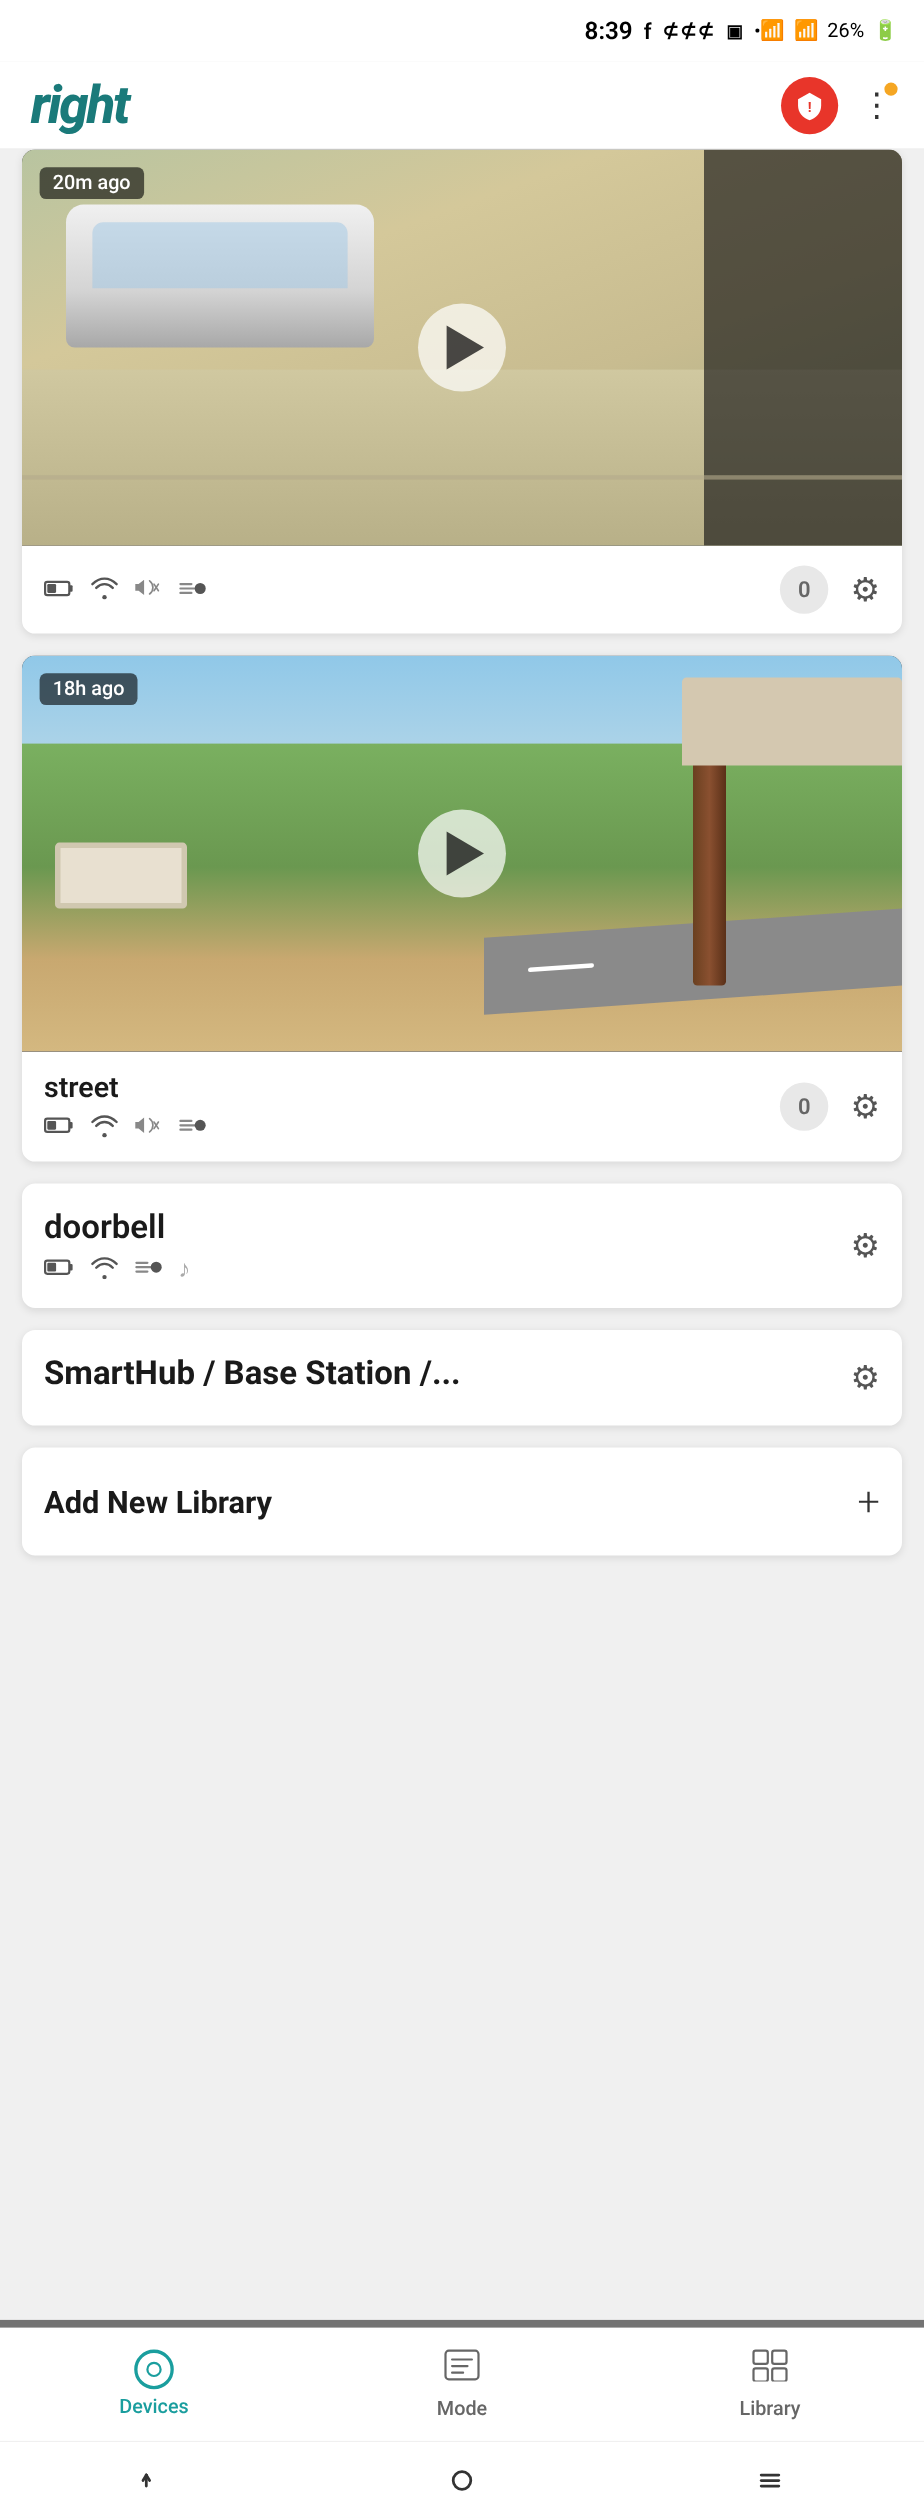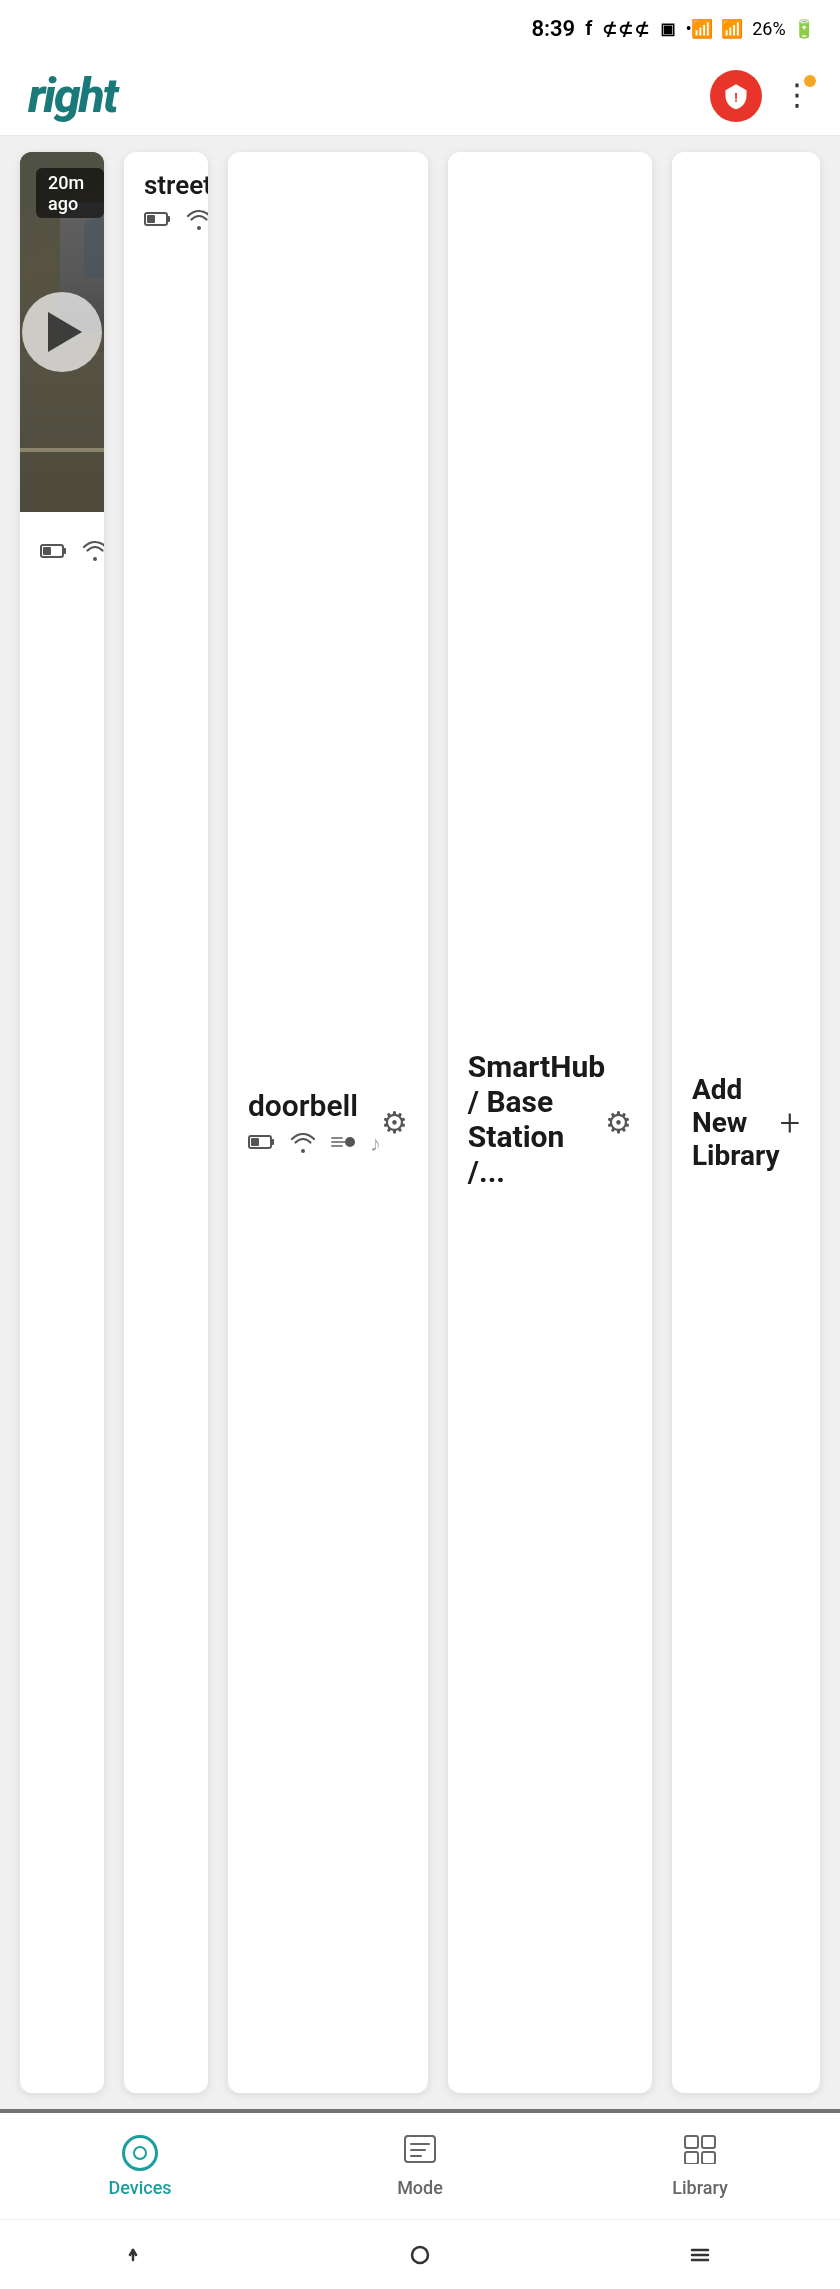--- a/index.html
+++ b/index.html
@@ -82,23 +82,23 @@
       right: -4px;
       width: 12px;
       height: 12px;
       background: #f5a623;
       border-radius: 50%;
     }
 
     
     .main-content {
       flex: 1;
-      padding: 16px 20px;
-      display: flex;
-      flex-direction: row;
+      padding: 0 20px;
+      display: flex;
+      flex-direction: column;
       gap: 20px;
       background: #f0f0f0;
     }
 
     
     .camera-card {
       background: white;
       border-radius: 12px;
       overflow: hidden;
       box-shadow: 0 2px 8px rgba(0,0,0,0.1);
@@ -233,21 +233,21 @@
       font-weight: 300;
     }
 
     
     .bottom-nav {
       background: white;
       height: 110px;
       display: flex;
       align-items: center;
       justify-content: space-around;
-      border-top: 4px solid #737373;
+      border-top: 7px solid #737373;
     }
     .nav-item {
       display: flex;
       flex-direction: column;
       align-items: center;
       gap: 6px;
       flex: 1;
       padding: 12px 0;
     }
     .nav-icon {
@@ -414,20 +414,46 @@
         <div class="camera-actions">
           <div class="notification-badge">
             <span>0</span>
           </div>
           <span class="settings-icon">⚙</span>
         </div>
       </div>
     </div>
 
     <div class="camera-card">
+      <div class="camera-thumbnail">
+
+        <div style="width:100%;height:100%;position:relative;overflow:hidden;">
+
+          <div style="position:absolute;top:0;left:0;right:0;height:120px;background:linear-gradient(180deg,#90c8e8 0%,#b8d8e8 100%);"></div>
+
+          <div style="position:absolute;top:80px;left:0;right:0;bottom:0;background:linear-gradient(180deg,#7ab060 0%,#6a9850 40%,#c8a870 70%,#d4b880 100%);"></div>
+
+          <div style="position:absolute;bottom:60px;right:0;width:380px;height:70px;background:#8a8a8a;transform:skewY(-4deg);transform-origin:right center;">
+            <div style="position:absolute;top:30px;left:40px;width:60px;height:4px;background:white;border-radius:2px;"></div>
+          </div>
+
+          <div style="position:absolute;left:30px;bottom:130px;width:120px;height:60px;background:#e8e0d0;border:5px solid #d0c8b0;border-radius:4px;"></div>
+
+          <div style="position:absolute;right:160px;top:60px;width:30px;height:240px;background:linear-gradient(90deg,#6a4020 0%,#8a5030 50%,#5a3018 100%);border-radius:4px;"></div>
+
+          <div style="position:absolute;right:0;top:20px;width:200px;height:80px;background:#d4c8b0;border-radius:4px 4px 0 0;"></div>
+        </div>
+
+        <div class="timestamp-badge">
+          <span>18h ago</span>
+        </div>
+        <div class="play-button">
+          <div class="play-triangle"></div>
+        </div>
+      </div>
       <div class="camera-info">
         <div class="camera-details">
           <div class="camera-name">street</div>
           <div class="camera-status-icons">
             <span>
               <svg width="28" height="16" viewBox="0 0 28 16">
                 <rect x="1" y="2" width="22" height="12" rx="2" fill="none" stroke="#555" stroke-width="2"></rect>
                 <rect x="23" y="5" width="3" height="6" rx="1" fill="#555"></rect>
                 <rect x="3" y="4" width="8" height="8" rx="1" fill="#555"></rect>
               </svg>

